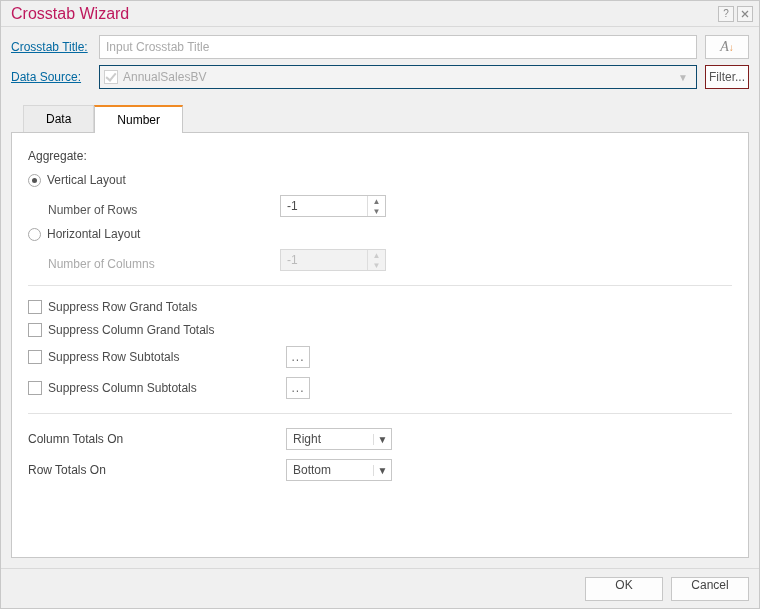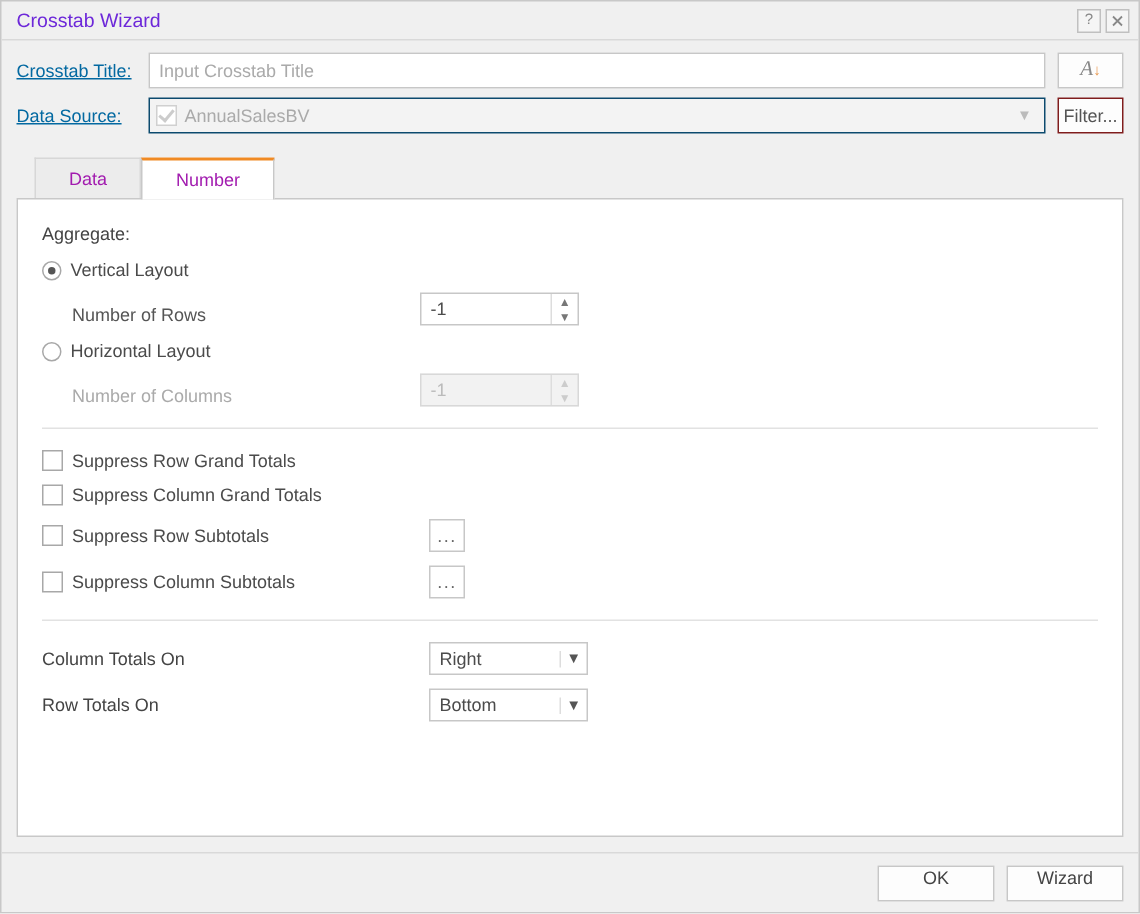--- a/index.html
+++ b/index.html
@@ -18,21 +18,21 @@
     display: flex;
     flex-direction: column;
   }
   .titlebar {
     height: 26px;
     display: flex;
     align-items: center;
     padding: 0 6px 0 10px;
     border-bottom: 1px solid #d9d9d9;
   }
-  .titlebar-title { flex: 1; font-size: 13px; color: #6d28d9; }
+  .titlebar-title { flex: 1; font-size: 16px; color: #be185d; }
   .titlebar-btn {
     width: 16px; height: 16px;
     margin-left: 3px;
     border: 1px solid #c0c0c0;
     background: #f5f5f5;
     display: flex; align-items: center; justify-content: center;
     font-size: 10px; color: #888; cursor: pointer;
   }
   .content { flex: 1; display: flex; flex-direction: column; padding: 8px 10px 10px; }
   .row { display: flex; align-items: center; margin-bottom: 6px; }
@@ -68,21 +68,21 @@
     width: 44px; height: 24px; margin-left: 8px;
     border: 1px solid #7f1d1d; background: #fdfdfd;
     display: flex; align-items: center; justify-content: center;
     cursor: pointer; color: #555;
   }
 
   .tab-area { margin-top: 10px; flex: 1; display: flex; flex-direction: column; }
   .tabs { display: flex; padding-left: 12px; }
   .tab {
     padding: 6px 22px; border: 1px solid #d7d7d7; border-bottom: none;
-    background: #ececec; color: #a21caf; cursor: pointer; margin-right: 0;
+    background: #ececec; color: #000000; cursor: pointer; margin-right: 0;
   }
   .tab.active {
     background: #fff; border-top: 2px solid #f08a24; border-left: 1px solid #c8c8c8; border-right: 1px solid #c8c8c8;
     position: relative; z-index: 2;
   }
   .tab-body {
     flex: 1; border: 1px solid #c8c8c8; background: #fff;
     margin-top: -1px; padding: 16px 16px 8px;
   }
 
@@ -263,16 +263,16 @@
 
       </div>
     </div>
   </div>
 
   <div class="footer">
     <div class="btn">
         <span>OK</span>
       </div>
     <div class="btn">
-        <span>Wizard</span>
+        <span>Cancel</span>
       </div>
   </div>
 </div>
 
 </body></html>

